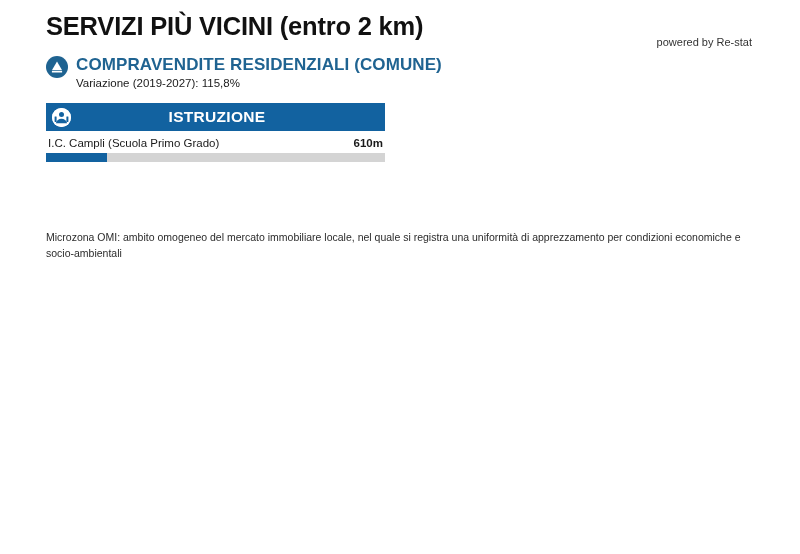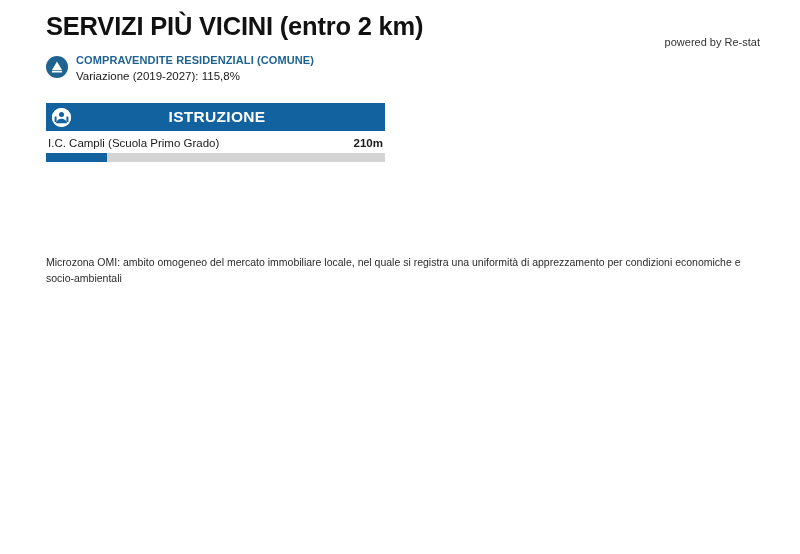--- a/index.html
+++ b/index.html
@@ -20,21 +20,21 @@
     width: 800px;
     height: 554px;
     box-sizing: border-box;
   }
 
   
   .header {
     position: absolute;
     top: 12px;
     left: 46px;
-    right: 40px;
+    right: 48px;
     display: flex;
     align-items: flex-start;
     justify-content: space-between;
   }
   .page-title {
     font-size: 25.5px;
     font-weight: bold;
     letter-spacing: -0.2px;
     color: #111111;
     line-height: 1.1;
@@ -72,21 +72,21 @@
     top: 50%;
     transform: translate(-50%, -50%);
     width: 14px;
     height: 14px;
     display: block;
   }
   .omi-text {
     margin-left: 8px;
   }
   .omi-title {
-    font-size: 11px;
+    font-size: 17px;
     font-weight: bold;
     color: #1f6391;
     letter-spacing: 0.1px;
     line-height: 1.25;
   }
   .omi-sub {
     font-size: 11.5px;
     color: #1a1a1a;
     line-height: 1.3;
     margin-top: 1px;
@@ -154,21 +154,21 @@
     background: #d4d4d4;
   }
   .poi-fill {
     height: 9px;
     background: #1262a0;
   }
 
   
   .footnote {
     position: absolute;
-    top: 255px;
+    top: 230px;
     left: 46px;
     width: 724px;
     font-size: 10.5px;
     line-height: 1.5;
     color: #2b2b2b;
   }
 </style>
 </head>
 <body>
 
@@ -202,21 +202,21 @@
         <rect x="14.4" y="8.4" width="2.0" height="5.6" rx="0.4" fill="#1262a0"></rect>
       </svg>
     </span>
     <span class="cat-label">ISTRUZIONE</span>
   </div>
 
   <div class="poi-list">
     <div>
       <div class="poi-row">
         <span class="poi-name">I.C. Campli (Scuola Primo Grado)</span>
-        <span class="poi-dist">210m</span>
+        <span class="poi-dist">610m</span>
       </div>
       <div class="poi-track" style="background: rgb(212, 212, 212);">
         <div class="poi-fill" id="poi-fill-0" style="width: 18%; background: rgb(18, 98, 160);"></div>
       </div>
     </div>
   </div>
 
   <div class="footnote">Microzona OMI: ambito omogeneo del mercato immobiliare locale, nel quale si registra una uniformità di apprezzamento per condizioni economiche e socio-ambientali</div>
 
 </div>

